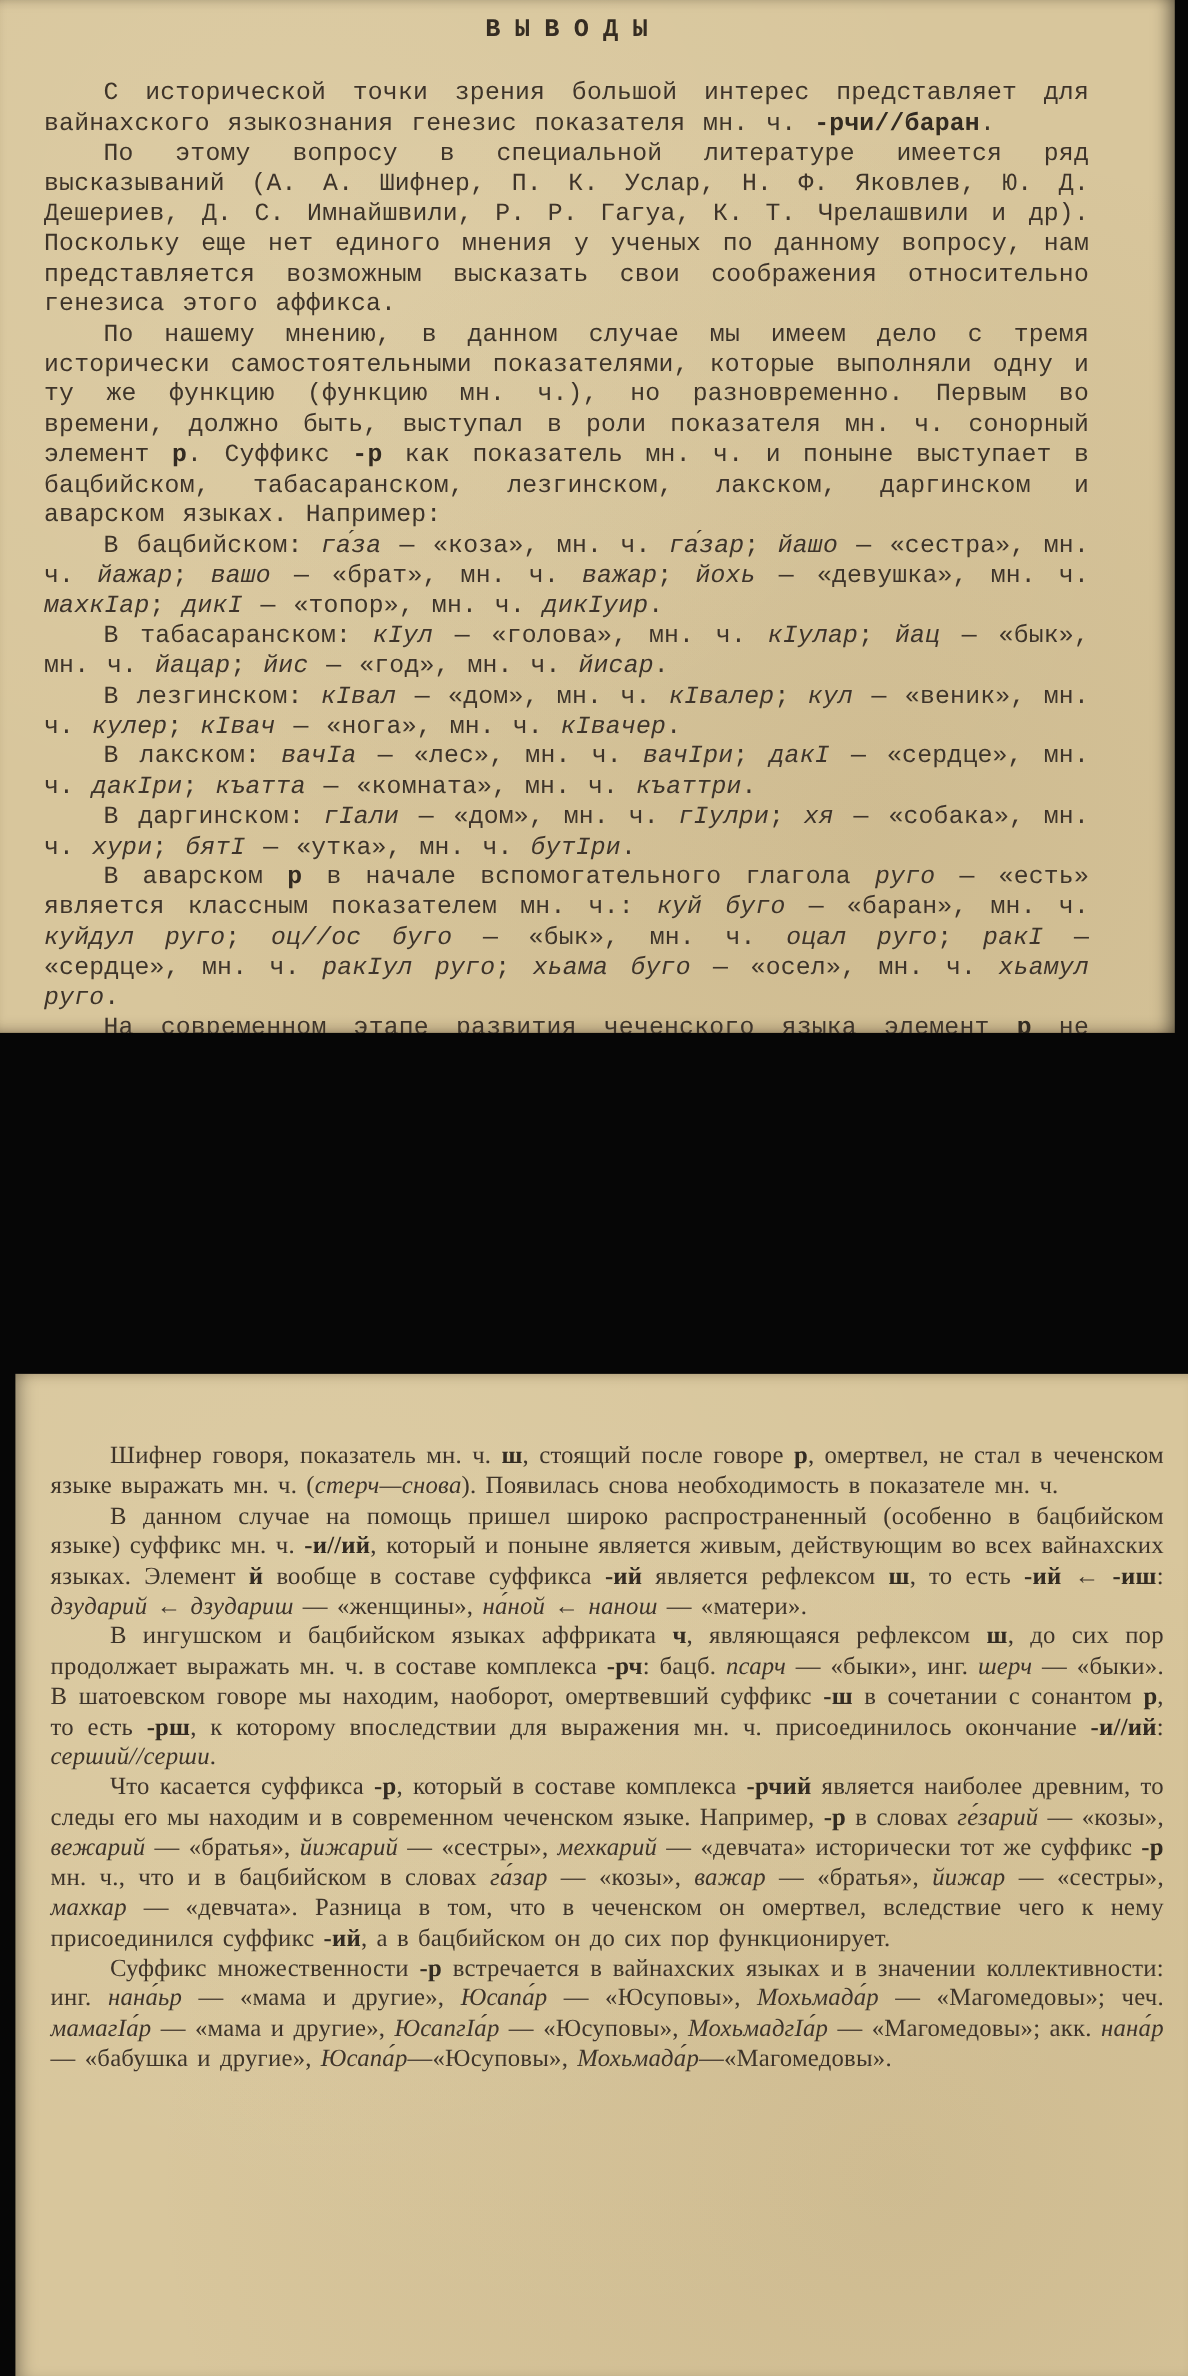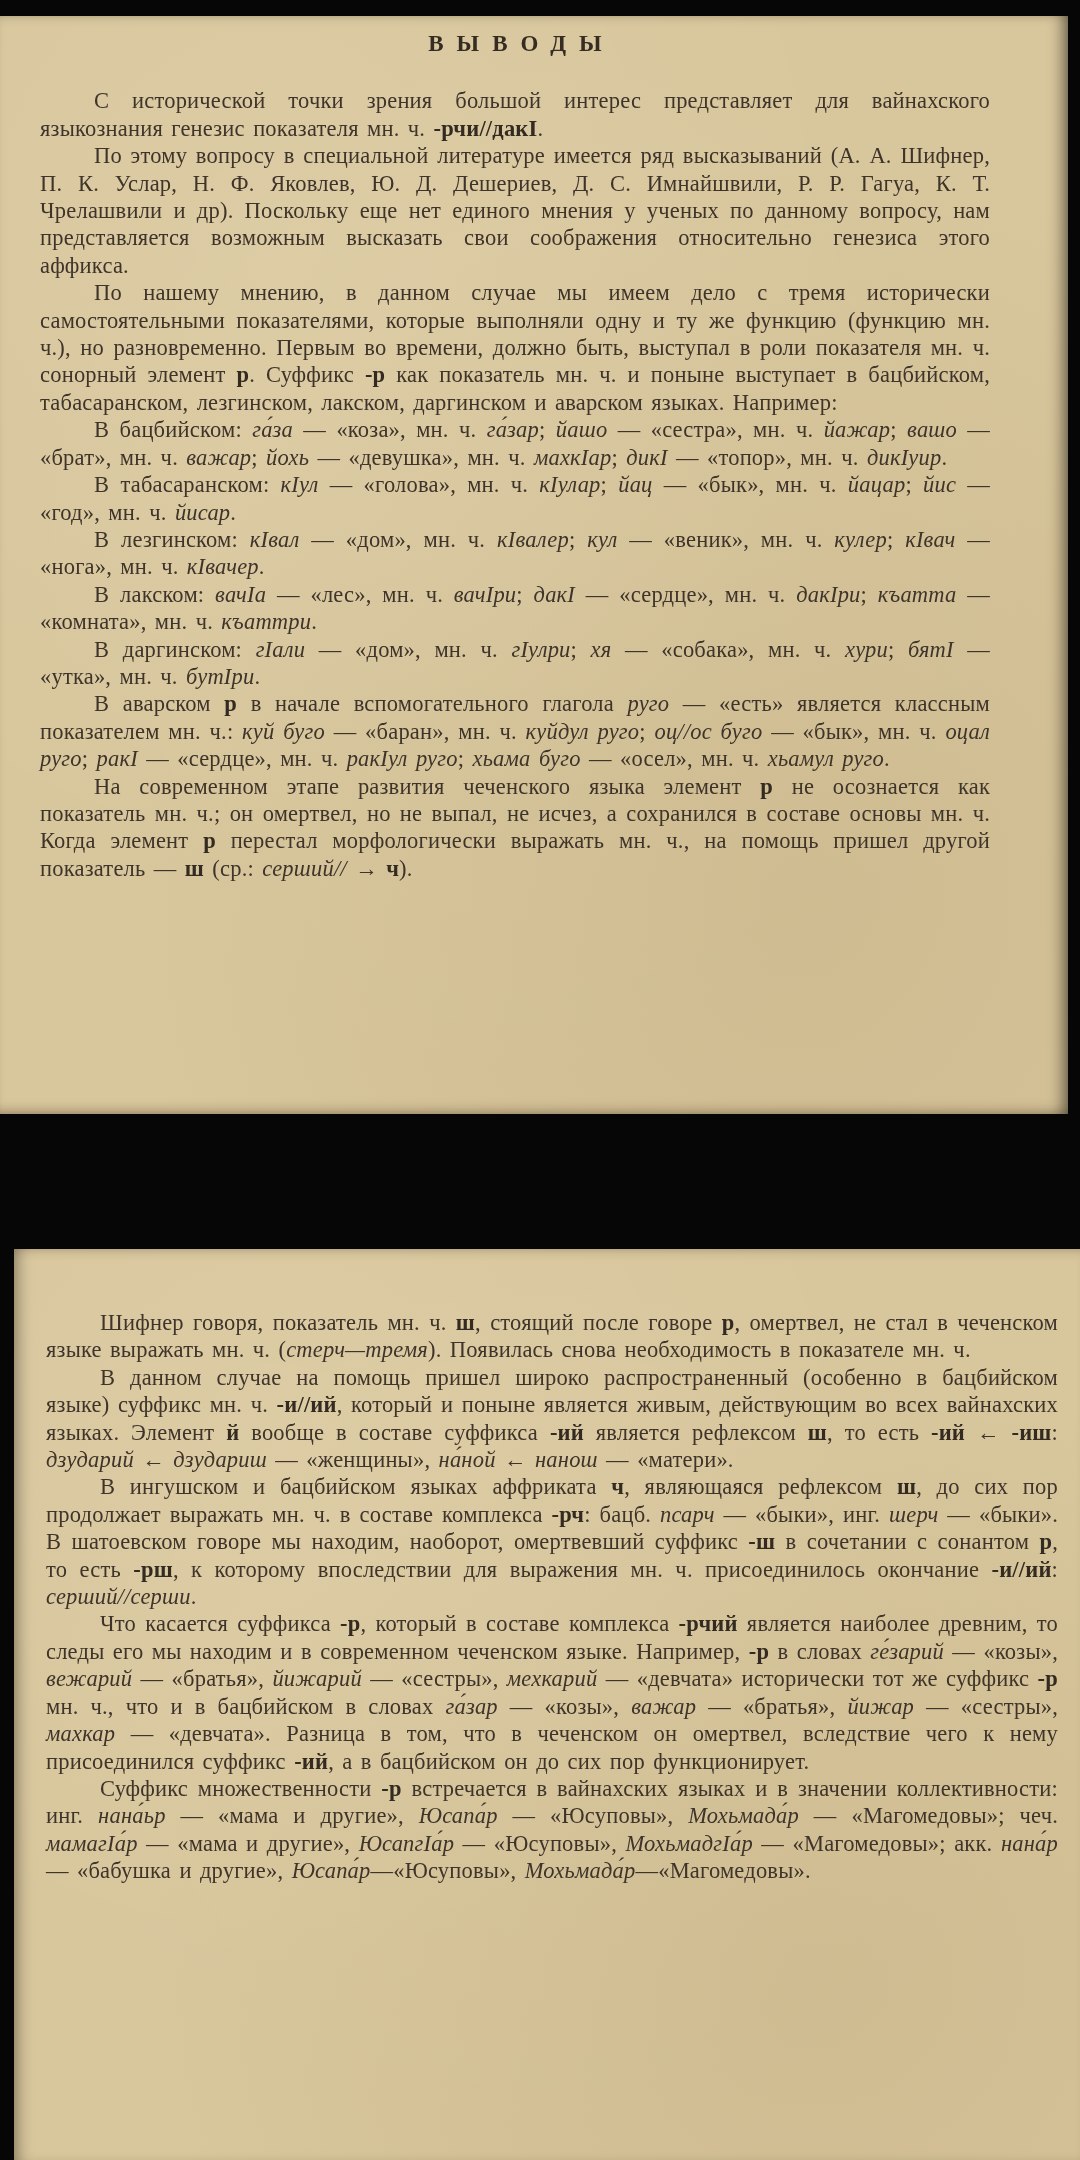--- a/index.html
+++ b/index.html
@@ -19,24 +19,25 @@
     position:absolute;
     background:
       radial-gradient(ellipse at 25% 20%, rgba(255,250,230,0.10), transparent 55%),
       radial-gradient(ellipse at 75% 80%, rgba(120,90,40,0.10), transparent 60%),
       radial-gradient(ellipse at 50% 50%, rgba(255,245,220,0.06), transparent 70%),
       var(--paper);
     overflow:hidden;
     color:var(--ink);
   }
   .page-1{
-    left:0;top:16px;width:1068px;height:1098px;
+    left:0;top:0;width:1068px;height:939px;
     box-shadow: inset -12px 0 16px -8px rgba(0,0,0,0.55),
                 inset 0 -10px 14px -9px rgba(60,40,20,0.35),
                 inset 0 6px 10px -8px rgba(90,70,40,0.25);
+    font-family: Liberation Mono, monospace;
   }
   .page-2{
     left:14px;top:1249px;width:1066px;height:911px;
     box-shadow: inset 12px 0 16px -9px rgba(0,0,0,0.40),
                 inset 0 8px 12px -8px rgba(90,70,40,0.30);
   }
   .textblock{
     position:absolute;
     text-align:justify;
     font-size:22.5px;
@@ -71,38 +72,38 @@
     color:#3a3126;
   }
 </style>
 </head>
 <body>
 
 <div class="page page-1">
   <div class="textblock">
     <h1 class="heading">ВЫВОДЫ</h1>
     <div>
-        <p class="para"><span class="seg-n">С исторической точки зрения большой интерес представляет для вайнахского языкознания генезис показателя мн. ч. </span><span class="seg-b">-рчи//дакI</span><span class="seg-n">.</span></p>
+        <p class="para"><span class="seg-n">С исторической точки зрения большой интерес представляет для вайнахского языкознания генезис показателя мн. ч. </span><span class="seg-b">-рчи//баран</span><span class="seg-n">.</span></p>
         <p class="para"><span class="seg-n">По этому вопросу в специальной литературе имеется ряд высказываний (А. А. Шифнер, П. К. Услар, Н. Ф. Яковлев, Ю. Д. Дешериев, Д. С. Имнайшвили, Р. Р. Гагуа, К. Т. Чрелашвили и др). Поскольку еще нет единого мнения у ученых по данному вопросу, нам представляется возможным высказать свои соображения относительно генезиса этого аффикса.</span></p>
         <p class="para"><span class="seg-n">По нашему мнению, в данном случае мы имеем дело с тремя исторически самостоятельными показателями, которые выполняли одну и ту же функцию (функцию мн. ч.), но разновременно. Первым во времени, должно быть, выступал в роли показателя мн. ч. сонорный элемент </span><span class="seg-b">р</span><span class="seg-n">. Суффикс </span><span class="seg-b">-р</span><span class="seg-n"> как показатель мн. ч. и поныне выступает в бацбийском, табасаранском, лезгинском, лакском, даргинском и аварском языках. Например:</span></p>
         <p class="para"><span class="seg-n">В бацбийском: </span><span class="seg-i">га́за</span><span class="seg-n"> — «коза», мн. ч. </span><span class="seg-i">га́зар</span><span class="seg-n">; </span><span class="seg-i">йашо</span><span class="seg-n"> — «сестра», мн. ч. </span><span class="seg-i">йажар</span><span class="seg-n">; </span><span class="seg-i">вашо</span><span class="seg-n"> — «брат», мн. ч. </span><span class="seg-i">важар</span><span class="seg-n">; </span><span class="seg-i">йохь</span><span class="seg-n"> — «девушка», мн. ч. </span><span class="seg-i">махкIар</span><span class="seg-n">; </span><span class="seg-i">дикI</span><span class="seg-n"> — «топор», мн. ч. </span><span class="seg-i">дикIуир</span><span class="seg-n">.</span></p>
         <p class="para"><span class="seg-n">В табасаранском: </span><span class="seg-i">кIул</span><span class="seg-n"> — «голова», мн. ч. </span><span class="seg-i">кIулар</span><span class="seg-n">; </span><span class="seg-i">йац</span><span class="seg-n"> — «бык», мн. ч. </span><span class="seg-i">йацар</span><span class="seg-n">; </span><span class="seg-i">йис</span><span class="seg-n"> — «год», мн. ч. </span><span class="seg-i">йисар</span><span class="seg-n">.</span></p>
         <p class="para"><span class="seg-n">В лезгинском: </span><span class="seg-i">кIвал</span><span class="seg-n"> — «дом», мн. ч. </span><span class="seg-i">кIвалер</span><span class="seg-n">; </span><span class="seg-i">кул</span><span class="seg-n"> — «веник», мн. ч. </span><span class="seg-i">кулер</span><span class="seg-n">; </span><span class="seg-i">кIвач</span><span class="seg-n"> — «нога», мн. ч. </span><span class="seg-i">кIвачер</span><span class="seg-n">.</span></p>
         <p class="para"><span class="seg-n">В лакском: </span><span class="seg-i">вачIа</span><span class="seg-n"> — «лес», мн. ч. </span><span class="seg-i">вачIри</span><span class="seg-n">; </span><span class="seg-i">дакI</span><span class="seg-n"> — «сердце», мн. ч. </span><span class="seg-i">дакIри</span><span class="seg-n">; </span><span class="seg-i">къатта</span><span class="seg-n"> — «комната», мн. ч. </span><span class="seg-i">къаттри</span><span class="seg-n">.</span></p>
         <p class="para"><span class="seg-n">В даргинском: </span><span class="seg-i">гIали</span><span class="seg-n"> — «дом», мн. ч. </span><span class="seg-i">гIулри</span><span class="seg-n">; </span><span class="seg-i">хя</span><span class="seg-n"> — «собака», мн. ч. </span><span class="seg-i">хури</span><span class="seg-n">; </span><span class="seg-i">бятI</span><span class="seg-n"> — «утка», мн. ч. </span><span class="seg-i">бутIри</span><span class="seg-n">.</span></p>
         <p class="para"><span class="seg-n">В аварском </span><span class="seg-b">р</span><span class="seg-n"> в начале вспомогательного глагола </span><span class="seg-i">руго</span><span class="seg-n"> — «есть» является классным показателем мн. ч.: </span><span class="seg-i">куй буго</span><span class="seg-n"> — «баран», мн. ч. </span><span class="seg-i">куйдул руго</span><span class="seg-n">; </span><span class="seg-i">оц//ос буго</span><span class="seg-n"> — «бык», мн. ч. </span><span class="seg-i">оцал руго</span><span class="seg-n">; </span><span class="seg-i">ракI</span><span class="seg-n"> — «сердце», мн. ч. </span><span class="seg-i">ракIул руго</span><span class="seg-n">; </span><span class="seg-i">хьама буго</span><span class="seg-n"> — «осел», мн. ч. </span><span class="seg-i">хьамул руго</span><span class="seg-n">.</span></p>
         <p class="para"><span class="seg-n">На современном этапе развития чеченского языка элемент </span><span class="seg-b">р</span><span class="seg-n"> не осознается как показатель мн. ч.; он омертвел, но не выпал, не исчез, а сохранился в составе основы мн. ч. Когда элемент </span><span class="seg-b">р</span><span class="seg-n"> перестал морфологически выражать мн. ч., на помощь пришел другой показатель — </span><span class="seg-b">ш</span><span class="seg-n"> (ср.: </span><span class="seg-i">серший//</span><span class="seg-n"> → </span><span class="seg-b">ч</span><span class="seg-n">).</span></p>
       </div>
   </div>
   <div class="page-num">45</div>
 </div>
 
 <div class="page page-2">
   <div class="textblock">
     <div>
-        <p class="para"><span class="seg-n">Шифнер говоря, показатель мн. ч. </span><span class="seg-b">ш</span><span class="seg-n">, стоящий после говоре </span><span class="seg-b">р</span><span class="seg-n">, омертвел, не стал в чеченском языке выражать мн. ч. (</span><span class="seg-i">стерч—тремя</span><span class="seg-n">). Появилась снова необходимость в показателе мн. ч.</span></p>
+        <p class="para"><span class="seg-n">Шифнер говоря, показатель мн. ч. </span><span class="seg-b">ш</span><span class="seg-n">, стоящий после говоре </span><span class="seg-b">р</span><span class="seg-n">, омертвел, не стал в чеченском языке выражать мн. ч. (</span><span class="seg-i">стерч—снова</span><span class="seg-n">). Появилась снова необходимость в показателе мн. ч.</span></p>
         <p class="para"><span class="seg-n">В данном случае на помощь пришел широко распространенный (особенно в бацбийском языке) суффикс мн. ч. </span><span class="seg-b">-и//ий</span><span class="seg-n">, который и поныне является живым, действующим во всех вайнахских языках. Элемент </span><span class="seg-b">й</span><span class="seg-n"> вообще в составе суффикса </span><span class="seg-b">-ий</span><span class="seg-n"> является рефлексом </span><span class="seg-b">ш</span><span class="seg-n">, то есть </span><span class="seg-b">-ий</span><span class="seg-n"> ← </span><span class="seg-b">-иш</span><span class="seg-n">: </span><span class="seg-i">дзударий</span><span class="seg-n"> ← </span><span class="seg-i">дзудариш</span><span class="seg-n"> — «женщины», </span><span class="seg-i">на́ной</span><span class="seg-n"> ← </span><span class="seg-i">нанош</span><span class="seg-n"> — «матери».</span></p>
         <p class="para"><span class="seg-n">В ингушском и бацбийском языках аффриката </span><span class="seg-b">ч</span><span class="seg-n">, являющаяся рефлексом </span><span class="seg-b">ш</span><span class="seg-n">, до сих пор продолжает выражать мн. ч. в составе комплекса </span><span class="seg-b">-рч</span><span class="seg-n">: бацб. </span><span class="seg-i">псарч</span><span class="seg-n"> — «быки», инг. </span><span class="seg-i">шерч</span><span class="seg-n"> — «быки». В шатоевском говоре мы находим, наоборот, омертвевший суффикс </span><span class="seg-b">-ш</span><span class="seg-n"> в сочетании с сонантом </span><span class="seg-b">р</span><span class="seg-n">, то есть </span><span class="seg-b">-рш</span><span class="seg-n">, к которому впоследствии для выражения мн. ч. присоединилось окончание </span><span class="seg-b">-и//ий</span><span class="seg-n">: </span><span class="seg-i">серший//серши</span><span class="seg-n">.</span></p>
         <p class="para"><span class="seg-n">Что касается суффикса </span><span class="seg-b">-р</span><span class="seg-n">, который в составе комплекса </span><span class="seg-b">-рчий</span><span class="seg-n"> является наиболее древним, то следы его мы находим и в современном чеченском языке. Например, </span><span class="seg-b">-р</span><span class="seg-n"> в словах </span><span class="seg-i">ге́зарий</span><span class="seg-n"> — «козы», </span><span class="seg-i">вежарий</span><span class="seg-n"> — «братья», </span><span class="seg-i">йижарий</span><span class="seg-n"> — «сестры», </span><span class="seg-i">мехкарий</span><span class="seg-n"> — «девчата» исторически тот же суффикс </span><span class="seg-b">-р</span><span class="seg-n"> мн. ч., что и в бацбийском в словах </span><span class="seg-i">га́зар</span><span class="seg-n"> — «козы», </span><span class="seg-i">важар</span><span class="seg-n"> — «братья», </span><span class="seg-i">йижар</span><span class="seg-n"> — «сестры», </span><span class="seg-i">махкар</span><span class="seg-n"> — «девчата». Разница в том, что в чеченском он омертвел, вследствие чего к нему присоединился суффикс </span><span class="seg-b">-ий</span><span class="seg-n">, а в бацбийском он до сих пор функционирует.</span></p>
         <p class="para"><span class="seg-n">Суффикс множественности </span><span class="seg-b">-р</span><span class="seg-n"> встречается в вайнахских языках и в значении коллективности: инг. </span><span class="seg-i">нана́ьр</span><span class="seg-n"> — «мама и другие», </span><span class="seg-i">Юсапа́р</span><span class="seg-n"> — «Юсуповы», </span><span class="seg-i">Мохьмада́р</span><span class="seg-n"> — «Магомедовы»; чеч. </span><span class="seg-i">мамагIа́р</span><span class="seg-n"> — «мама и другие», </span><span class="seg-i">ЮсапгIа́р</span><span class="seg-n"> — «Юсуповы», </span><span class="seg-i">МохьмадгIа́р</span><span class="seg-n"> — «Магомедовы»; акк. </span><span class="seg-i">нана́р</span><span class="seg-n"> — «бабушка и другие», </span><span class="seg-i">Юсапа́р</span><span class="seg-n">—«Юсуповы», </span><span class="seg-i">Мохьмада́р</span><span class="seg-n">—«Магомедовы».</span></p>
       </div>
   </div>
 </div>
 
 </body></html>

